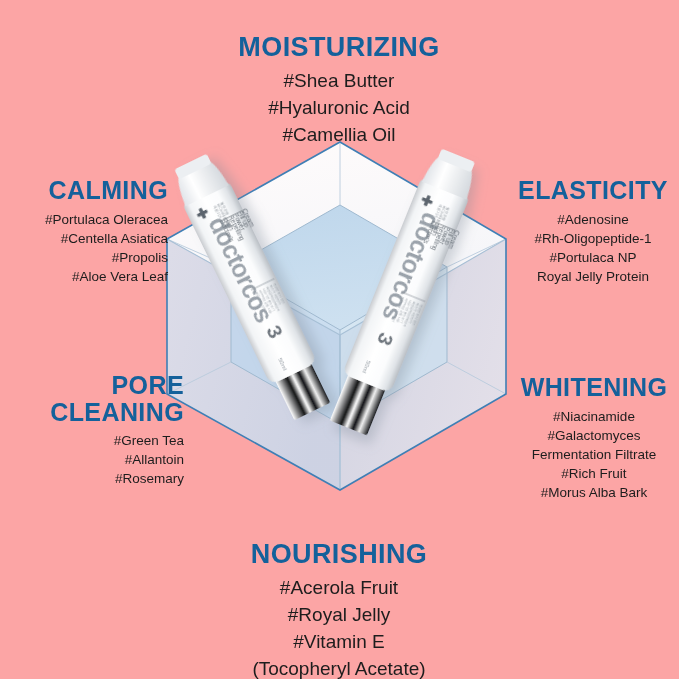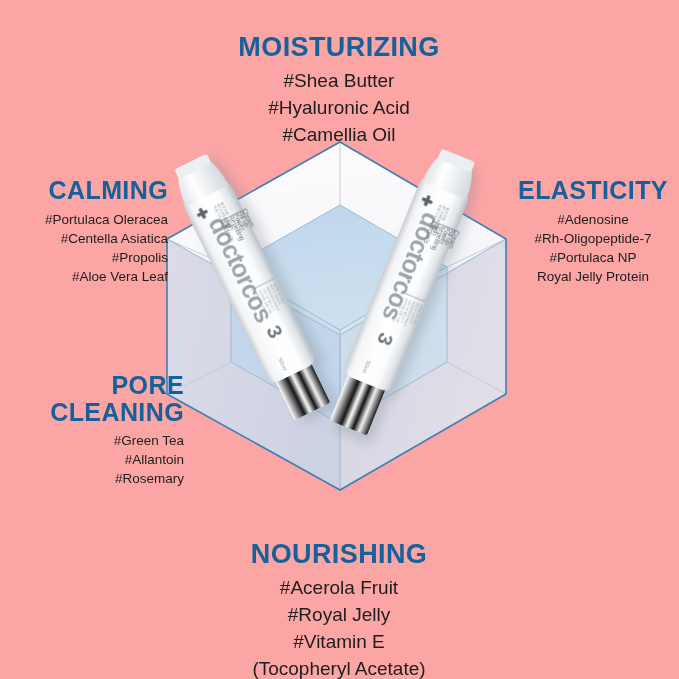--- a/index.html
+++ b/index.html
@@ -264,36 +264,46 @@
       <li>#Centella Asiatica</li>
       <li>#Propolis</li>
       <li>#Aloe Vera Leaf</li>
     </ul>
   </div>
 
   <div class="benefit t-md align-left" id="b-elasticity">
     <div class="title">ELASTICITY</div>
     <ul class="items">
       <li>#Adenosine</li>
-      <li>#Rh-Oligopeptide-7</li>
+      <li>#Rh-Oligopeptide-1</li>
       <li>#Portulaca NP</li>
       <li class="cont-left">Royal Jelly Protein</li>
     </ul>
   </div>
 
   <div class="benefit t-md align-right" id="b-pore">
     <div class="title">PORE
 CLEANING</div>
     <ul class="items">
       <li>#Green Tea</li>
       <li>#Allantoin</li>
       <li>#Rosemary</li>
     </ul>
   </div>
 
+  <div class="benefit t-md align-left" id="b-whitening">
+    <div class="title">WHITENING</div>
+    <ul class="items">
+      <li>#Niacinamide</li>
+      <li>#Galactomyces</li>
+      <li class="cont-left">Fermentation Filtrate</li>
+      <li>#Rich Fruit</li>
+      <li>#Morus Alba Bark</li>
+    </ul>
+  </div>
 
   <div class="benefit t-lg align-center" id="b-nourishing">
     <div class="title">NOURISHING</div>
     <ul class="items">
       <li>#Acerola Fruit</li>
       <li>#Royal Jelly</li>
       <li>#Vitamin E</li>
       <li>(Tocopheryl Acetate)</li>
     </ul>
   </div>

